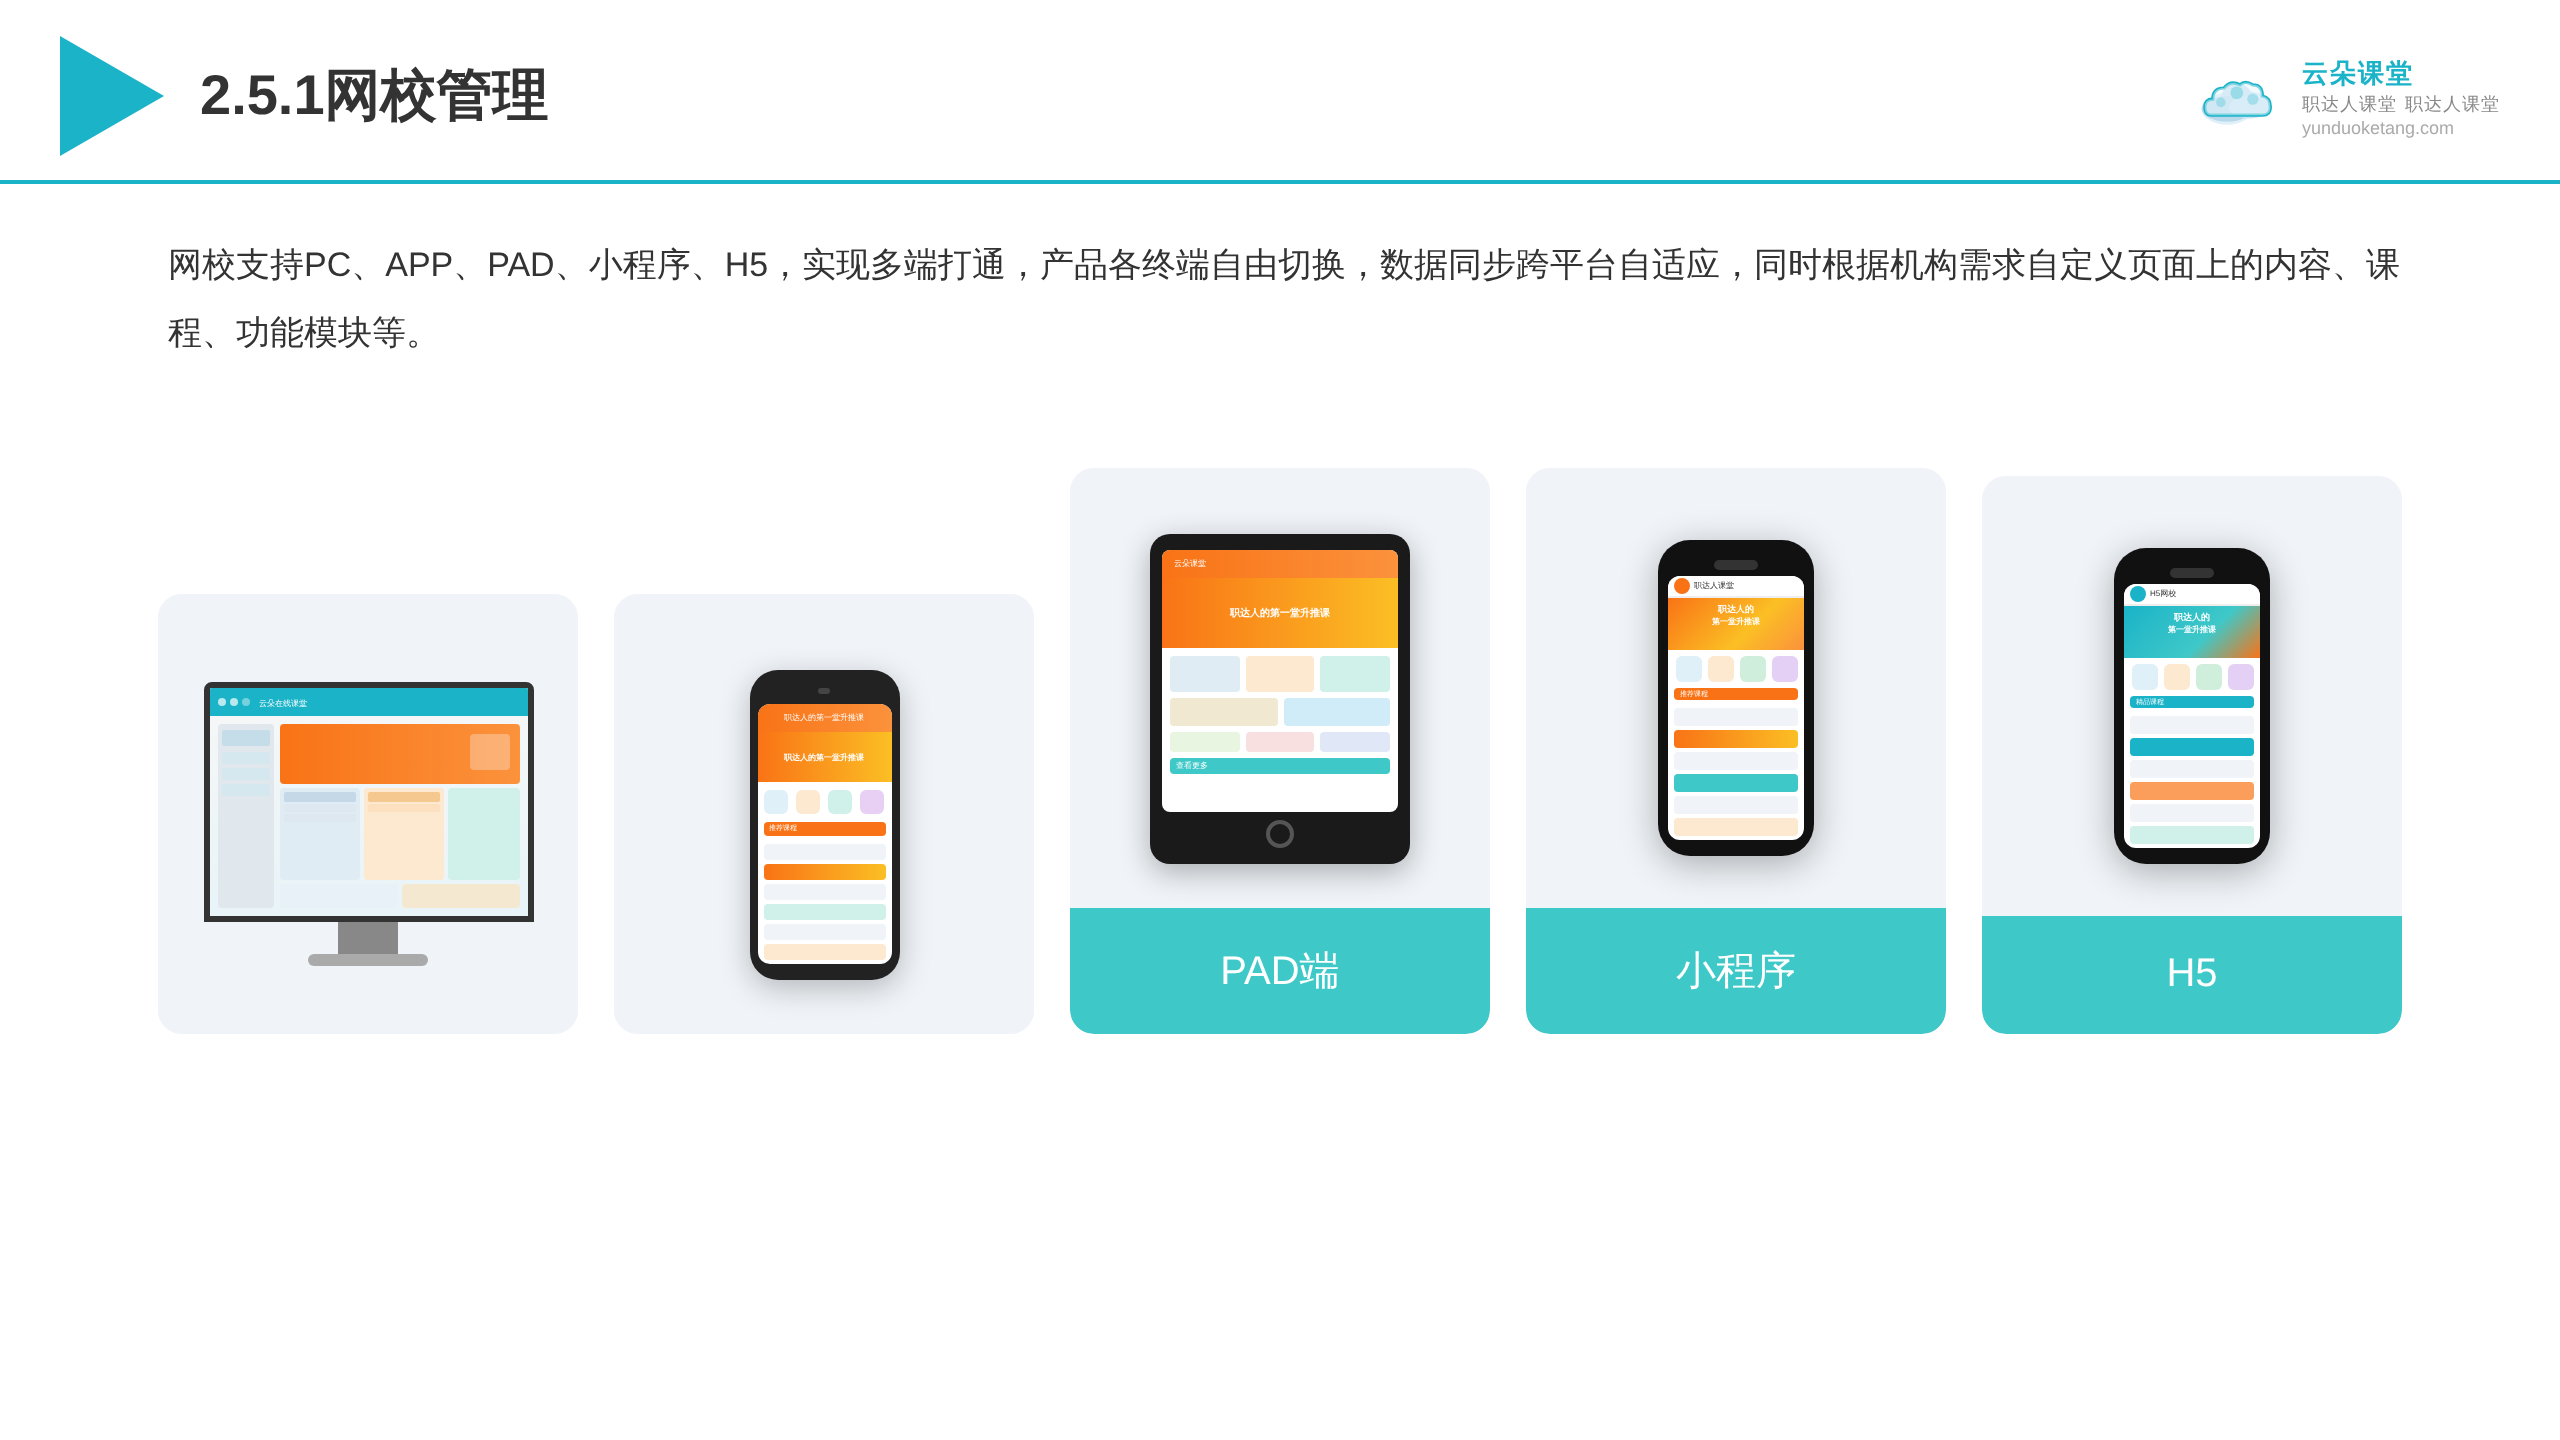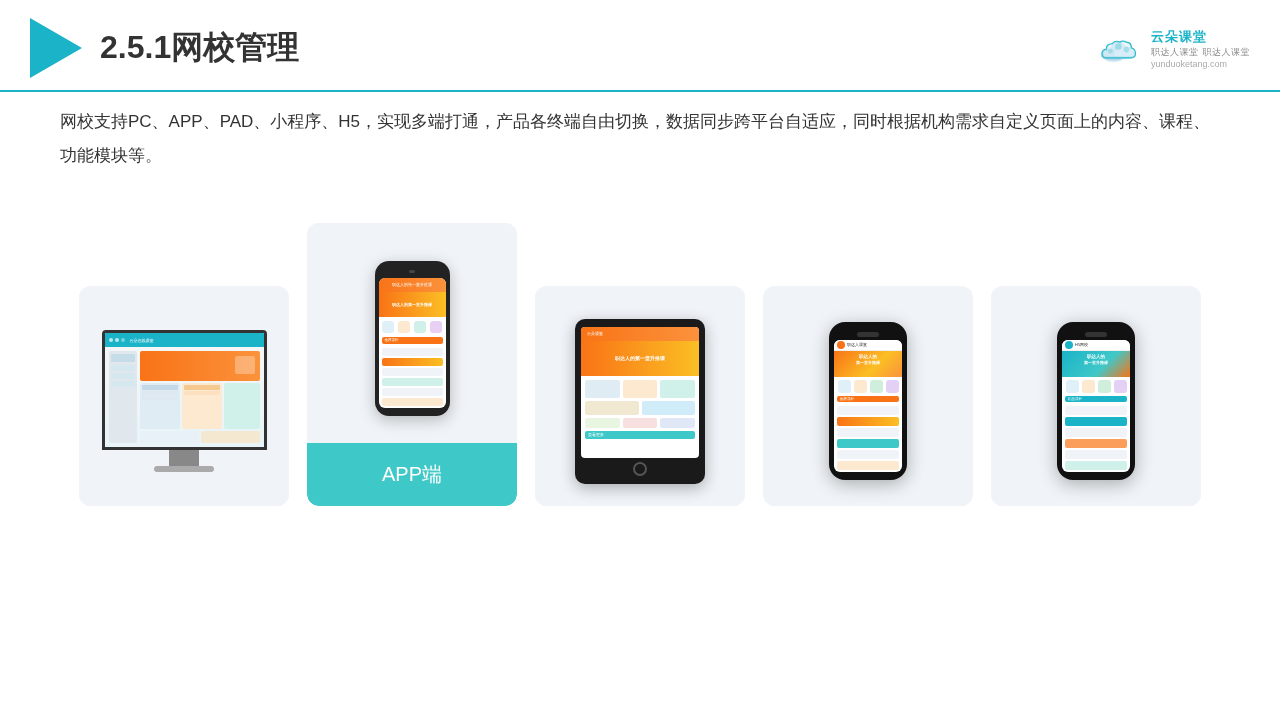--- a/index.html
+++ b/index.html
@@ -25,21 +25,21 @@
       gap: 18px;
     }
     .logo-triangle {
       width: 0;
       height: 0;
       border-style: solid;
       border-width: 30px 0 30px 52px;
       border-color: transparent transparent transparent #1ab3c8;
     }
     .page-title {
-      font-size: 32px;
+      font-size: 28px;
       font-weight: 600;
       color: #333;
     }
     .header-right {
       display: flex;
       align-items: center;
       gap: 10px;
     }
     .brand-logo {
       display: flex;
@@ -67,24 +67,25 @@
       letter-spacing: 0.5px;
       text-align: right;
     }
     .brand-url {
       font-size: 9px;
       color: #aaa;
     }
 
     
     .description {
-      padding: 13px 60px 10px 60px;
+      padding: 24px 60px 10px 60px;
       font-size: 17px;
       color: #333;
       line-height: 2;
+      margin-left: 24px;
     }
 
     
     .cards-container {
       display: flex;
       justify-content: center;
       align-items: flex-end;
       gap: 18px;
       padding: 30px 50px 40px 50px;
       margin-top: 10px;
@@ -554,21 +555,20 @@
             <div class="phone-list-item"></div>
             <div class="phone-list-item" style="background:linear-gradient(90deg,#f97316,#fbbf24);"></div>
             <div class="phone-list-item"></div>
             <div class="phone-list-item" style="background:#d0f0ea;"></div>
             <div class="phone-list-item"></div>
             <div class="phone-list-item" style="background:#fde8d0;"></div>
           </div>
         </div>
       </div>
     </div>
-    <div class="card-label">APP端</div>
   </div>
 
   <div class="card">
     <div class="card-image-area">
       <div class="tablet-mockup">
         <div class="tablet-screen">
           <div class="tablet-header-bar">
             <span style="font-size:4px;color:#fff;margin-left:2px;">云朵课堂</span>
           </div>
           <div class="tablet-banner">
@@ -590,20 +590,21 @@
               <div style="flex:1;height:10px;background:#e0e8f8;border-radius:2px;"></div>
             </div>
             <div style="height:8px;background:#3fc8c8;border-radius:2px;display:flex;align-items:center;padding:0 3px;">
               <span style="font-size:4px;color:#fff;">查看更多</span>
             </div>
           </div>
         </div>
         <div class="tablet-home-btn"></div>
       </div>
     </div>
+    <div class="card-label">PAD端</div>
   </div>
 
   <div class="card">
     <div class="card-image-area">
       <div class="mini-phone">
         <div class="mini-phone-notch"></div>
         <div class="mini-phone-screen">
           <div class="mini-phone-topbar">
             <div class="avatar-circle"></div>
             <span class="mini-name-text">职达人课堂</span>
@@ -625,20 +626,21 @@
             <div class="mini-list-item"></div>
             <div class="mini-list-item highlight"></div>
             <div class="mini-list-item"></div>
             <div class="mini-list-item green"></div>
             <div class="mini-list-item"></div>
             <div style="height:9px;background:#fde8d0;border-radius:2px;"></div>
           </div>
         </div>
       </div>
     </div>
+    <div class="card-label">小程序</div>
   </div>
 
   <div class="card">
     <div class="card-image-area">
       <div class="mini-phone">
         <div class="mini-phone-notch"></div>
         <div class="mini-phone-screen">
           <div class="mini-phone-topbar">
             <div class="avatar-circle" style="background:#1ab3c8;"></div>
             <span class="mini-name-text">H5网校</span>
@@ -660,15 +662,16 @@
             <div class="mini-list-item"></div>
             <div class="mini-list-item" style="background:#1ab3c8;"></div>
             <div class="mini-list-item"></div>
             <div class="mini-list-item" style="background:#f97316;opacity:0.7;"></div>
             <div class="mini-list-item"></div>
             <div style="height:9px;background:#d0f0ea;border-radius:2px;"></div>
           </div>
         </div>
       </div>
     </div>
+    <div class="card-label">H5</div>
   </div>
 
 </div>
 
 </body></html>

